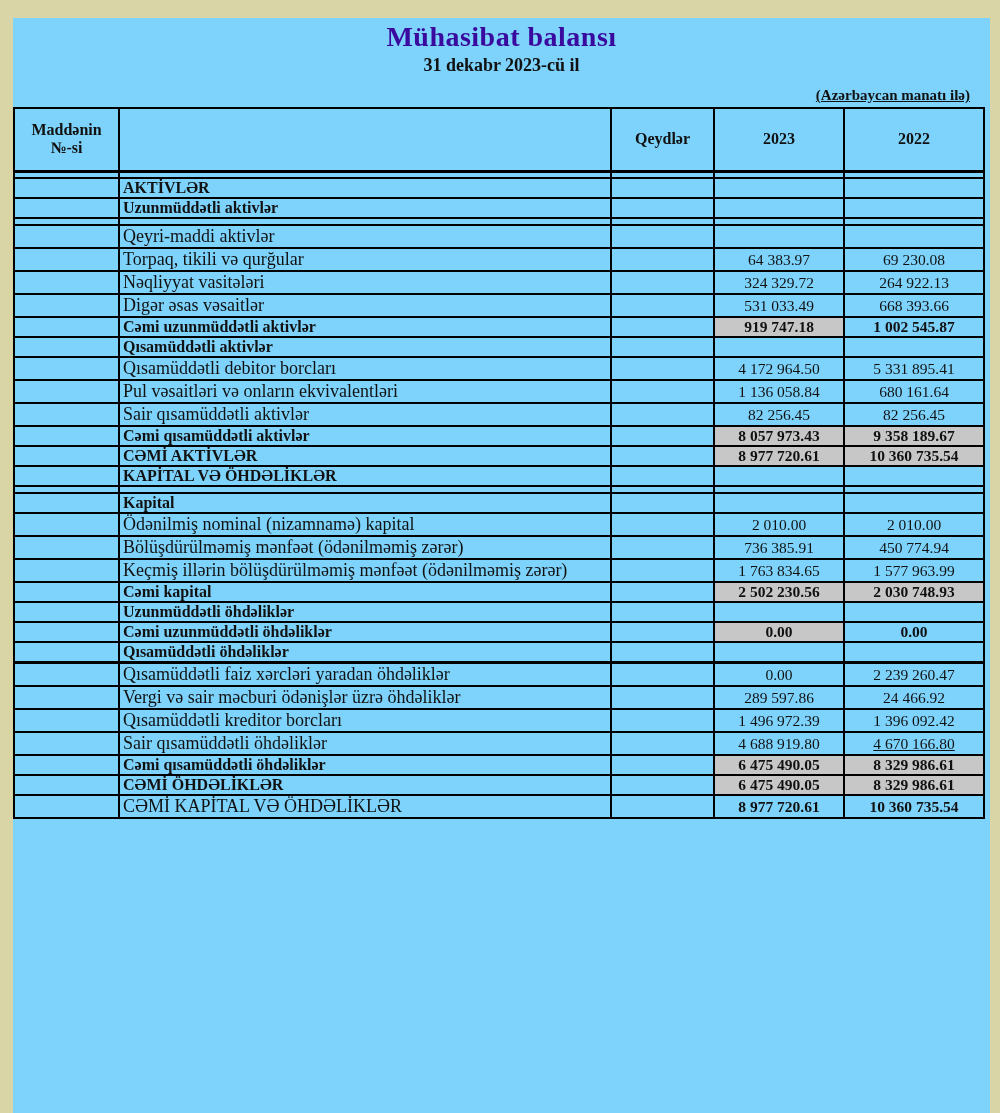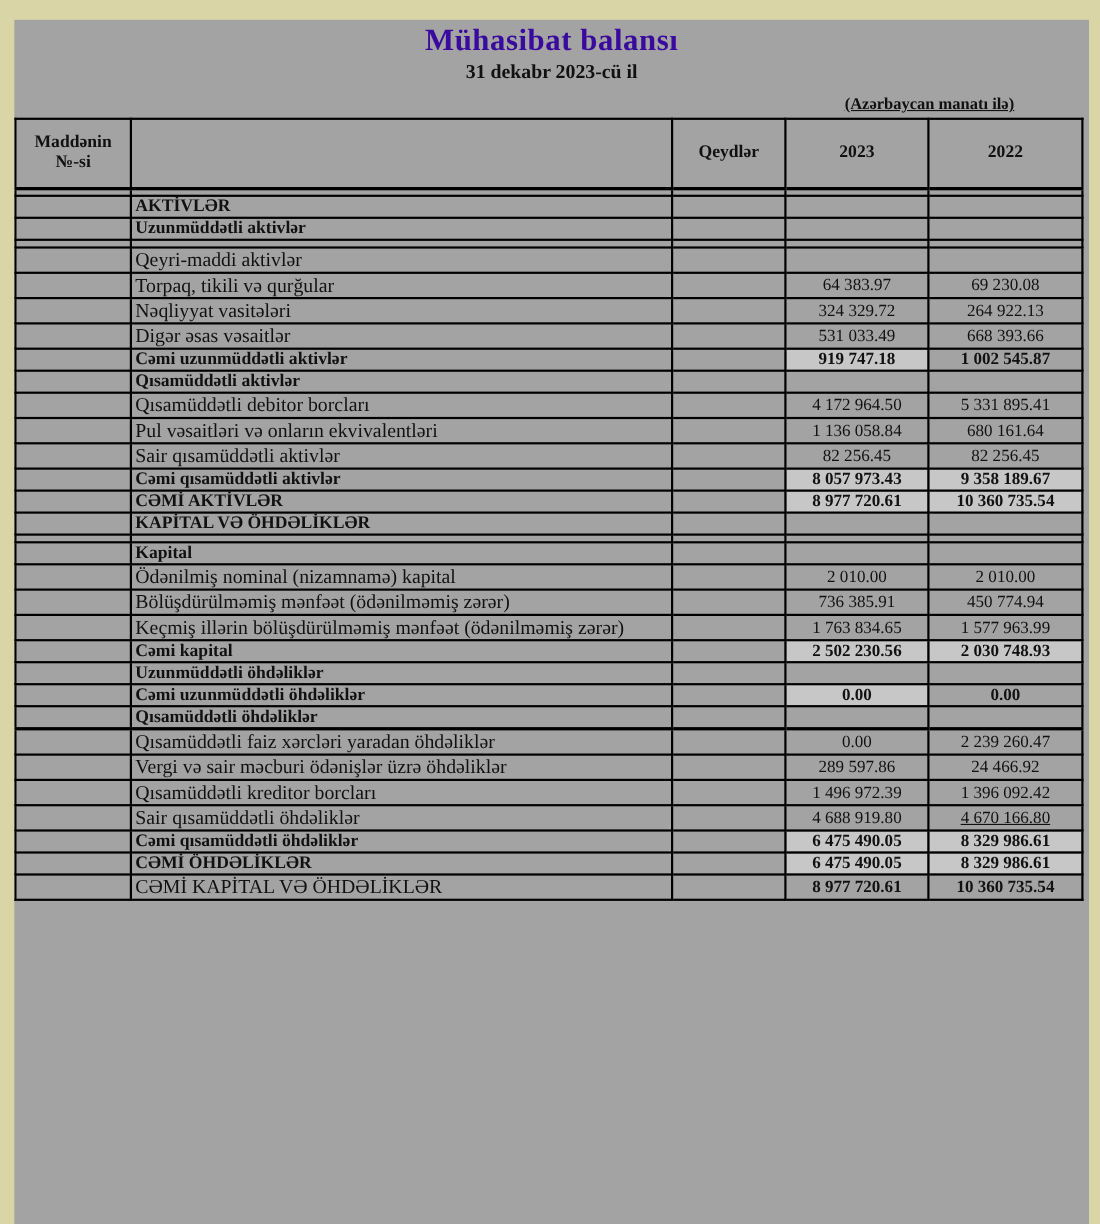--- a/index.html
+++ b/index.html
@@ -15,41 +15,41 @@
     width:1000px;height:1113px;
     background:var(--frame);
     font-family:"Liberation Serif","DejaVu Serif",serif;
     color:var(--ink);
     overflow:hidden;
     position:relative;
   }
   .page{
     position:absolute;
     left:13px;top:18px;right:10px;bottom:0;
-    background:#a3a3a3;
+    background:#7dd3fc;
     overflow:hidden;
   }
   .doc-title{
     margin-top:3px;
     text-align:center;
     color:var(--title);
     font-size:28px;
     font-weight:bold;
     letter-spacing:0.5px;
   }
   .doc-subtitle{
     margin-top:2px;
     text-align:center;
     font-size:18px;
     font-weight:bold;
   }
   .currency-note{
     margin-top:11px;
     text-align:right;
-    padding-right:68px;
+    padding-right:20px;
     font-size:15px;
     font-weight:bold;
     text-decoration:underline;
   }
   table.balance{
     margin-top:3px;
     border-collapse:collapse;
     table-layout:fixed;
     width:970px;
   }

